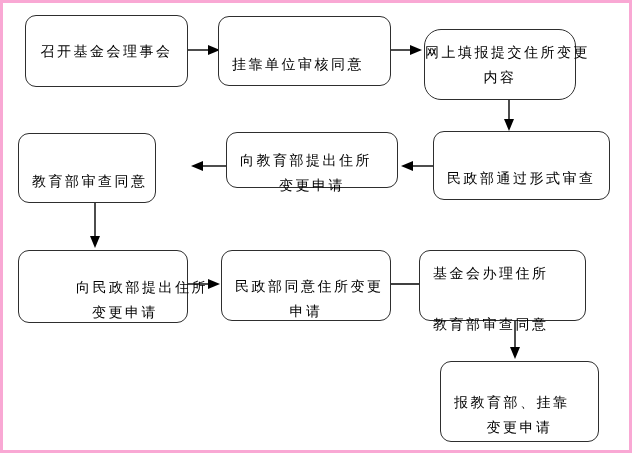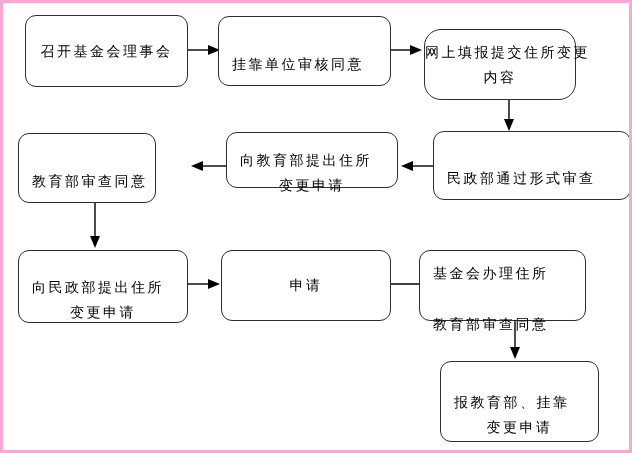--- a/index.html
+++ b/index.html
@@ -46,22 +46,22 @@
     white-space: nowrap;
   }
   .line.left  { text-align: left; padding-left: 13px; margin-top: 26px; }
   .line.center{ text-align: center; }
   
   .n1  { left: 22px;  top: 12px;  width: 163px; height: 72px; }
   .n2  { left: 215px; top: 13px;  width: 173px; height: 70px; }
   .n3  { left: 421px; top: 26px;  width: 152px; height: 71px; border-radius: 17px; }
   .n4  { left: 15px;  top: 130px; width: 138px; height: 70px; }
   .n5  { left: 223px; top: 129px; width: 172px; height: 56px; }
-  .n6  { left: 430px; top: 128px; width: 198px; height: 69px; }
-  .n7  { left: 15px;  top: 247px; width: 170px; height: 73px; }
+  .n6  { left: 430px; top: 128px; width: 177px; height: 69px; }
+  .n7  { left: 15px;  top: 247px; width: 170px; height: 73px; padding-left: 44px; }
   .n8  { left: 218px; top: 247px; width: 170px; height: 71px; }
   .n9  { left: 416px; top: 247px; width: 167px; height: 71px; }
   .n10 { left: 437px; top: 358px; width: 159px; height: 81px; }
 </style>
 </head>
 <body>
 
 <div class="canvas">
 
   <svg class="arrows" viewBox="0 0 632 453" xmlns="http://www.w3.org/2000/svg">
@@ -128,20 +128,21 @@
   <div class="node n6">
     <span class="line left">民政部通过形式审查</span>
   </div>
 
   <div class="node n7">
     <span class="line left">向民政部提出住所</span>
     <span class="line center">变更申请</span>
   </div>
 
   <div class="node n8">
+    <span class="line left">民政部同意住所变更</span>
     <span class="line center">申请</span>
   </div>
 
   <div class="node n9">
     <span class="line left">基金会办理住所</span>
     <span class="line left">教育部审查同意</span>
   </div>
 
   <div class="node n10">
     <span class="line left">报教育部、挂靠</span>

